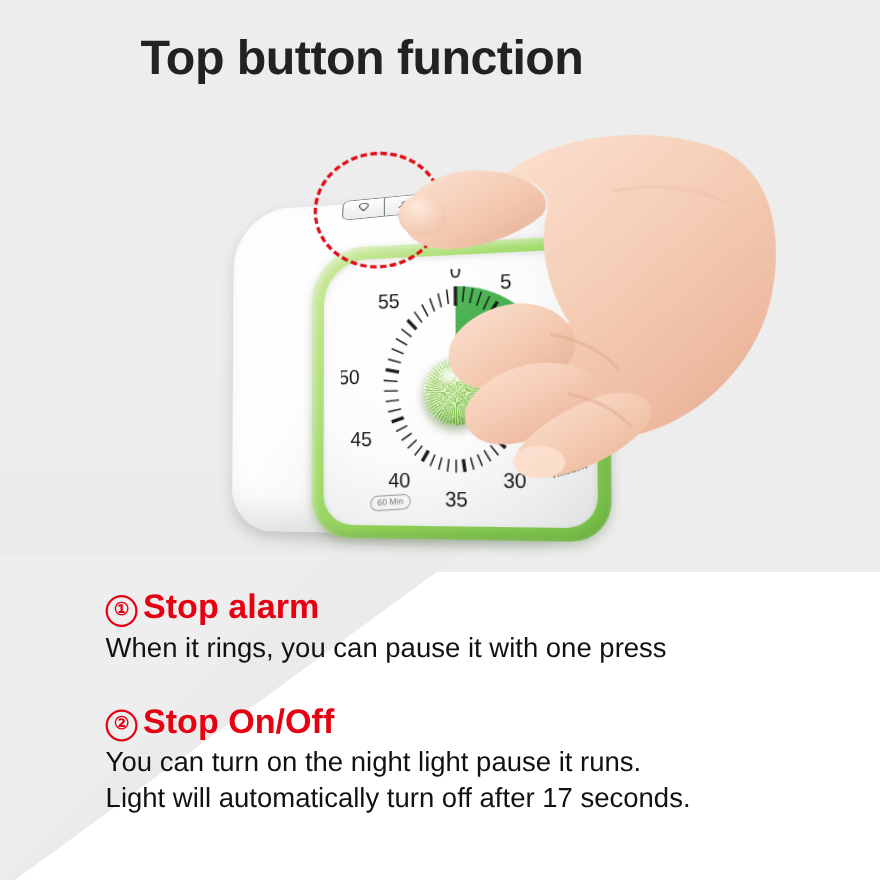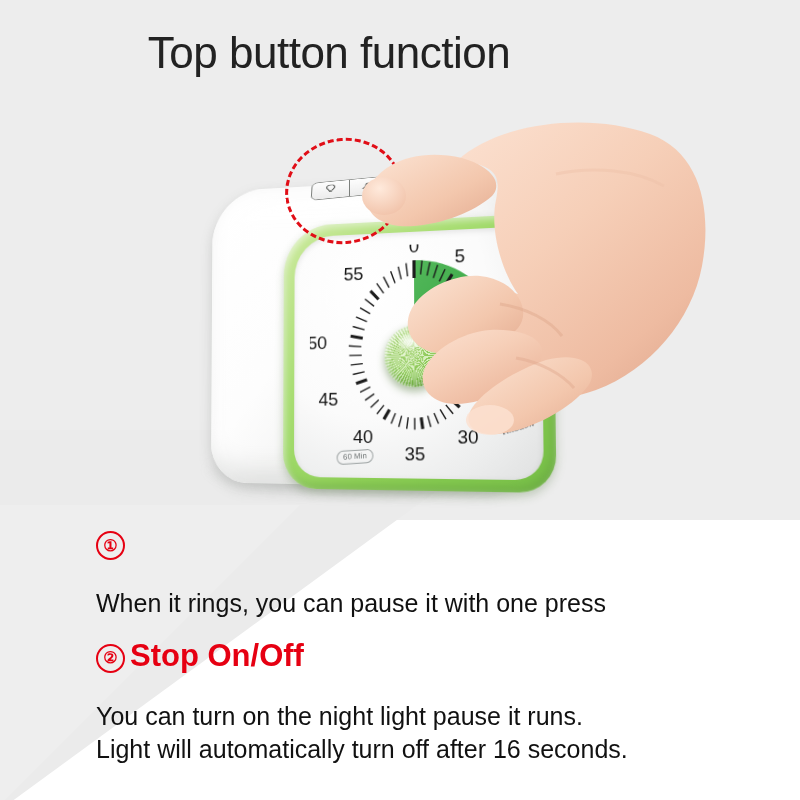--- a/index.html
+++ b/index.html
@@ -46,21 +46,21 @@
     clip-path: polygon(0 0, 100% 0, 0 100%);
   }
 
   
   .title {
     position: absolute;
     left: 0; top: 28px;
     width: 658px;
     text-align: center;
     font-size: 44px;
-    font-weight: normal;
+    font-weight: bold;
     color: #222222;
     letter-spacing: -0.5px;
   }
 
   
   .stage {
     position: absolute;
     left: 150px; top: 110px;
     width: 560px; height: 400px;
   }
@@ -237,21 +237,21 @@
     line-height: 1;
     margin-right: 5px;
     position: relative;
     top: -3px;
     flex: 0 0 auto;
   }
   .sec-body {
     font-size: 25px;
     color: #111111;
     line-height: 1.33;
-    margin-top: 24px;
+    margin-top: 0;
     white-space: nowrap;
   }
   #sec1 { top: 534px; }
   #sec2 { top: 638px; }
 </style>
 </head>
 <body>
 
 <div id="page">
 
@@ -426,26 +426,27 @@
         <path d="M150 196 C176 200 200 212 212 228" fill="none" stroke="#e0a98e" stroke-width="3" opacity="0.5"></path>
         <path d="M166 250 C190 254 212 266 224 280" fill="none" stroke="#e0a98e" stroke-width="3" opacity="0.45"></path>
         <path d="M206 66 C244 58 286 62 314 78" fill="none" stroke="#eec0a8" stroke-width="3" opacity="0.45"></path>
       </svg>
     </div>
   </div>
 
   <div class="sec" id="sec1">
     <div class="sec-head">
       <span class="sec-num">①</span>
+      <span>Stop alarm</span>
     </div>
     <div class="sec-body">When it rings, you can pause it with one press</div>
   </div>
 
   <div class="sec" id="sec2">
     <div class="sec-head">
       <span class="sec-num">②</span>
       <span>Stop On/Off</span>
     </div>
     <div class="sec-body">You can turn on the night light pause it runs.</div>
-    <div class="sec-body" style="margin-top:0;">Light will automatically turn off after 16 seconds.</div>
+    <div class="sec-body" style="margin-top:0;">Light will automatically turn off after 17 seconds.</div>
   </div>
 
 </div>
 
 </body></html>

